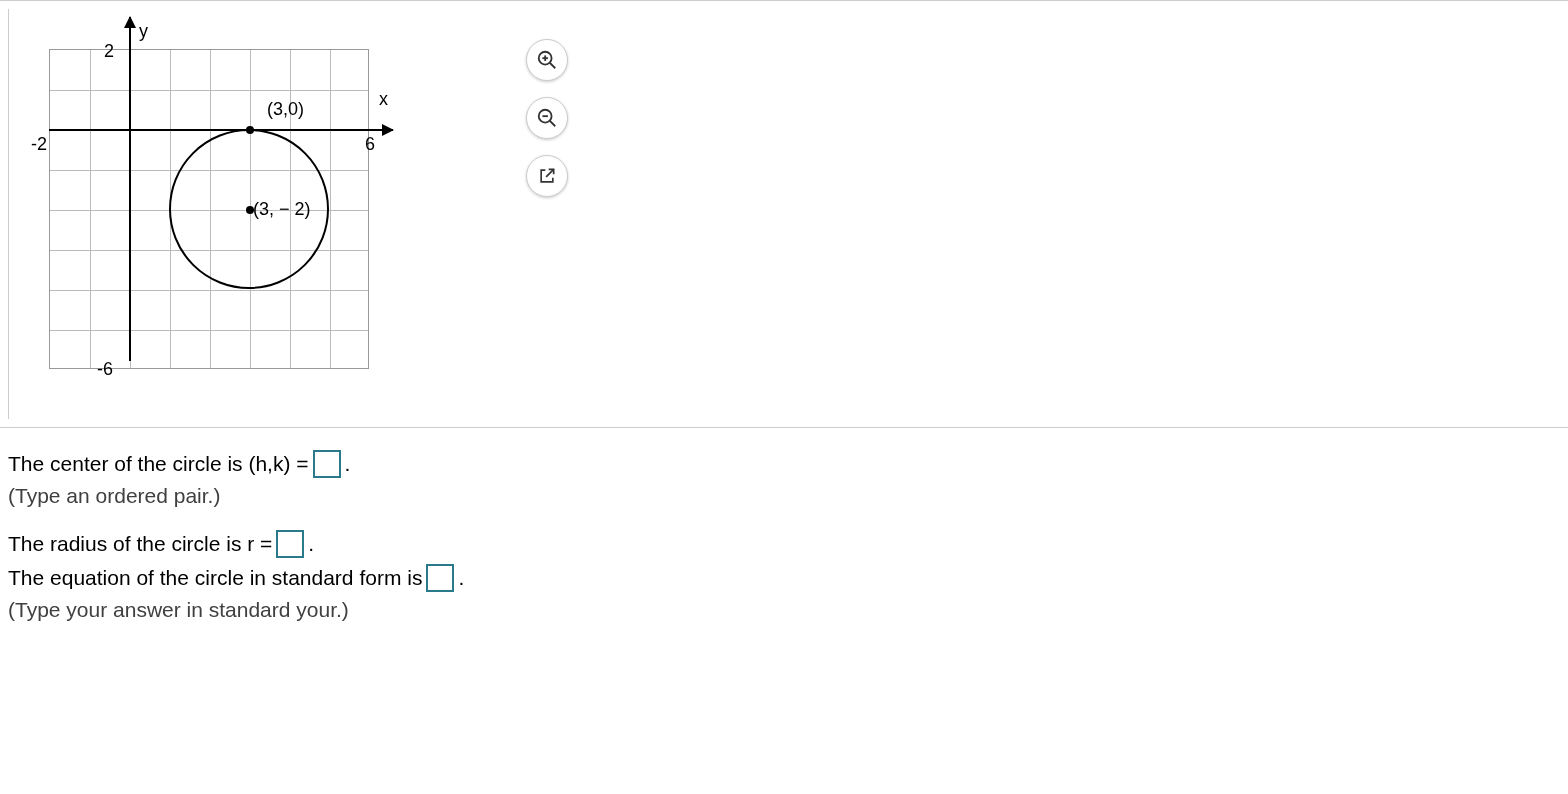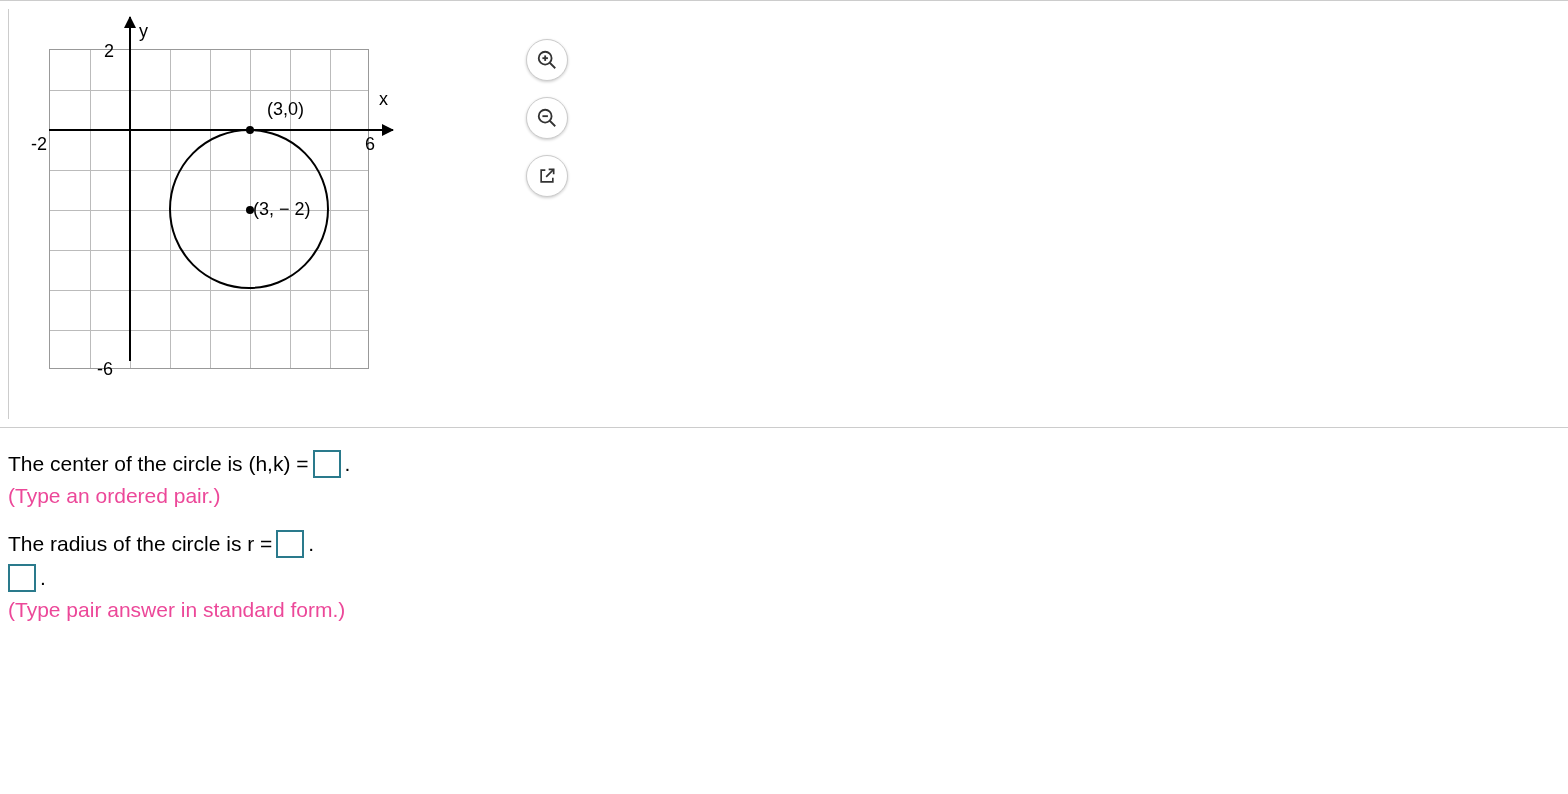--- a/index.html
+++ b/index.html
@@ -125,21 +125,21 @@
       padding: 22px 8px 30px 8px;
     }
     .answer-line {
       margin-bottom: 6px;
       display: flex;
       align-items: center;
       flex-wrap: wrap;
       gap: 4px;
     }
     .hint {
-      color: #ec4899;
+      color: #404040;
       margin-bottom: 22px;
     }
     .input-box {
       display: inline-block;
       width: 28px;
       height: 28px;
       border: 2px solid #2a7a8c;
       vertical-align: middle;
     }
     .x-label {
@@ -220,17 +220,18 @@
   </div>
   <div class="hint">(Type an ordered pair.)</div>
 
   <div class="answer-line" style="">
     <span>The radius of the circle is r = </span>
     <span class="input-box"></span>
     <span>.</span>
   </div>
 
   <div class="answer-line">
+    <span>The equation of the circle in standard form is </span>
     <span class="input-box"></span>
     <span>.</span>
   </div>
-  <div class="hint">(Type pair answer in standard form.)</div>
+  <div class="hint">(Type your answer in standard your.)</div>
 </div>
 
 </body></html>

